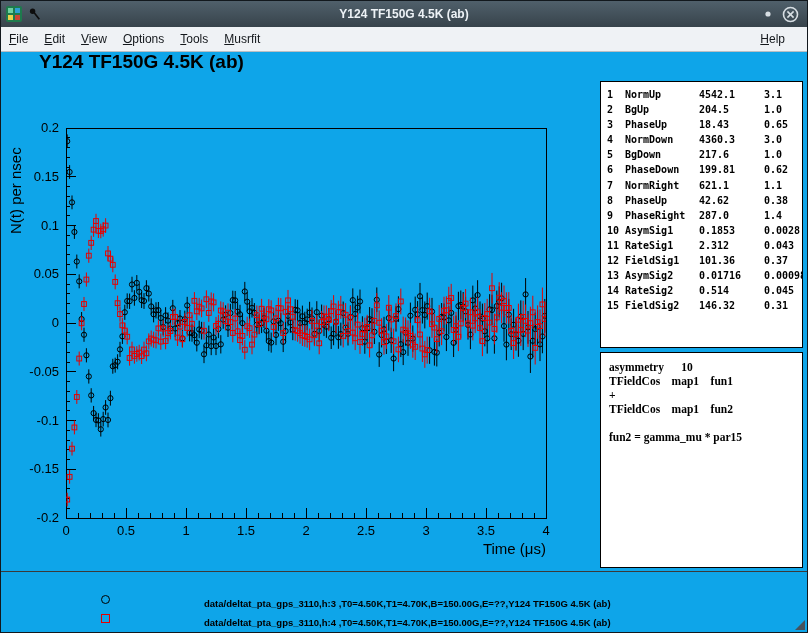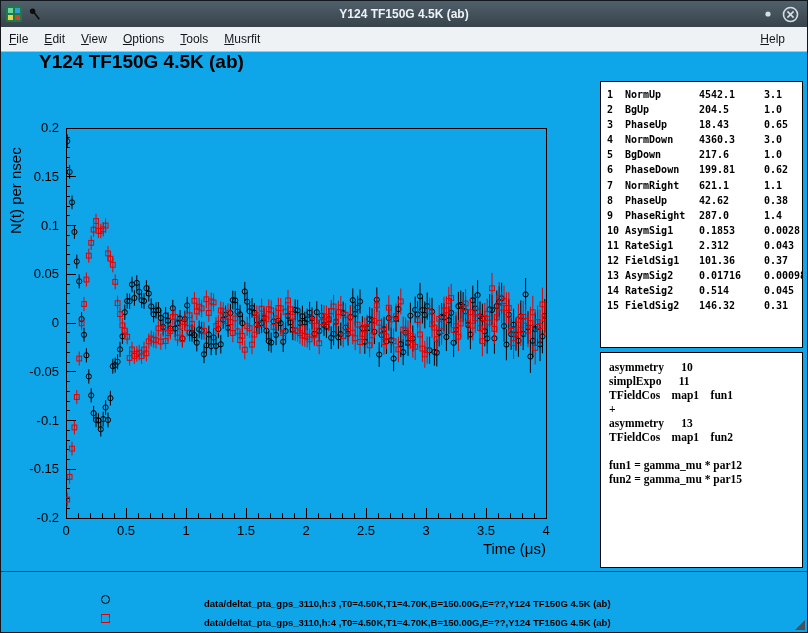--- a/index.html
+++ b/index.html
@@ -1139,27 +1139,24 @@
           <span class="pc1">FieldSig2</span>
           <span class="pc2">146.32</span>
           <span class="pc3">0.31</span>
         </div>
       </div>
   </div>
 
   <div class="theory-box">
     <div>
         <div class="tline">asymmetry      10</div>
-        <div class="tline">simplExpo      11</div>
         <div class="tline">TFieldCos    map1    fun1</div>
         <div class="tline">+</div>
-        <div class="tline">asymmetry      13</div>
         <div class="tline">TFieldCos    map1    fun2</div>
         <div class="tline">&nbsp;</div>
-        <div class="tline">fun1 = gamma_mu * par12</div>
         <div class="tline">fun2 = gamma_mu * par15</div>
       </div>
   </div>
 
   <div class="separator"></div>
 
   <div class="legend-row r0">
     <span class="lmark circle"></span>
     <span class="ltext">data/deltat_pta_gps_3110,h:3 ,T0=4.50K,T1=4.70K,B=150.00G,E=??,Y124 TF150G 4.5K (ab)</span>
   </div>

